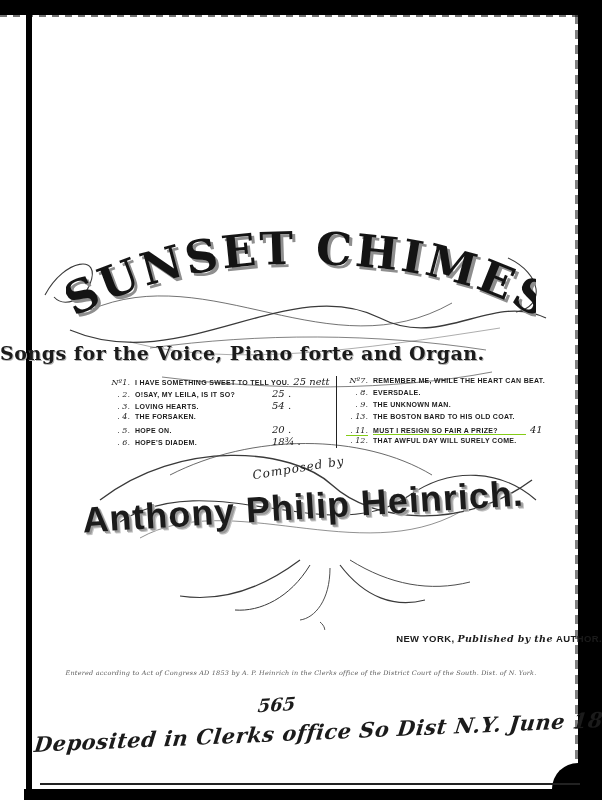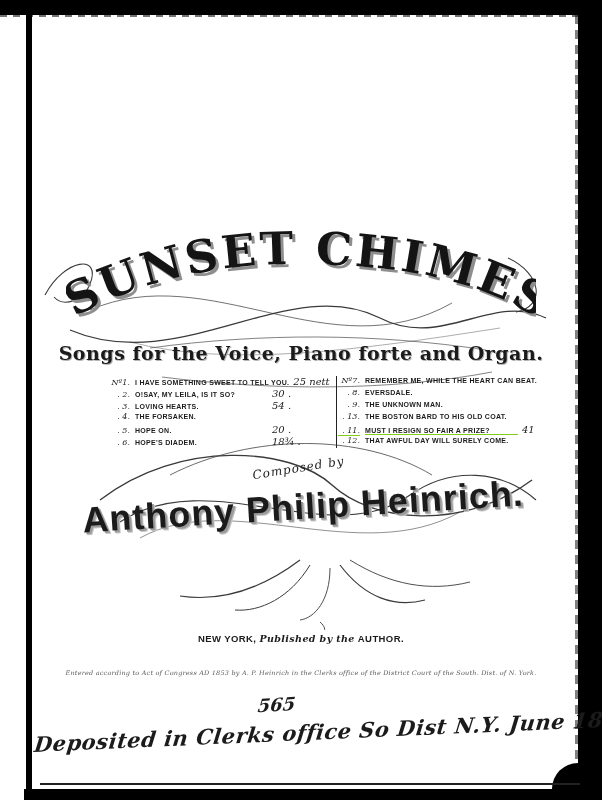--- a/index.html
+++ b/index.html
@@ -13,37 +13,37 @@
   .corner-round{position:absolute;left:552px;top:763px;width:26px;height:26px;background:var(--border,#000);border-top-left-radius:26px;}
   .bottom-rule{position:absolute;left:40px;top:783px;width:540px;height:2px;background:#222;}
   .top-ragged{position:absolute;left:0;top:14px;width:602px;height:3px;background:repeating-linear-gradient(90deg,#000 0 7px,transparent 7px 13px);opacity:.55;}
   .right-ragged{position:absolute;left:575px;top:0;width:4px;height:780px;background:repeating-linear-gradient(180deg,#000 0 9px,transparent 9px 15px);opacity:.5;}
 
   .ornaments{position:absolute;left:30px;top:200px;width:540px;height:430px;pointer-events:none;}
 
   .main-title-svg{position:absolute;left:66px;top:205px;width:470px;height:140px;}
   .main-title-svg text{font-family:"DejaVu Serif",serif;font-weight:bold;font-size:45px;letter-spacing:3px;}
 
-  .subtitle{position:absolute;left:0;top:342px;width:602px;text-align:center;font-family:"DejaVu Serif",serif;font-weight:bold;font-size:19px;letter-spacing:.5px;text-shadow:1px 1px 0 #b5b5b5;}
+  .subtitle{position:absolute;left:0;top:342px;width:602px;text-align:left;font-family:"DejaVu Serif",serif;font-weight:bold;font-size:19px;letter-spacing:.5px;text-shadow:1px 1px 0 #b5b5b5;}
 
   .song-list{position:absolute;left:92px;top:376px;width:452px;display:flex;font-size:7px;}
   .song-col{display:flex;flex-direction:column;margin-left:16px;}
   .song-col-left{width:212px;}
-  .song-col-right{width:232px;border-left:1px solid #222;padding-left:1px;}
+  .song-col-right{width:232px;border-left:1px solid #222;padding-left:9px;}
   .song-row{display:flex;align-items:baseline;height:12px;}
   .song-no{width:22px;text-align:right;margin-right:5px;font-family:"DejaVu Serif",serif;font-style:italic;font-size:8px;flex:none;}
   .song-title{font-weight:bold;letter-spacing:.3px;white-space:nowrap;flex:1;}
   .song-price{width:48px;font-family:"DejaVu Serif",serif;font-style:italic;font-size:10px;flex:none;padding-left:4px;}
   .song-row.u .song-no,.song-row.u .song-title{border-bottom:1px solid #84cc16;}
 
   .composed-by{position:absolute;left:252px;top:461px;font-family:"DejaVu Serif",serif;font-style:italic;font-size:12px;color:#222;transform:rotate(-9deg);letter-spacing:1px;}
 
   .composer{position:absolute;left:56px;top:486px;width:494px;text-align:center;font-family:"Liberation Sans",sans-serif;font-weight:bold;font-size:36px;letter-spacing:1px;transform:rotate(-3.5deg);text-shadow:2px 2px 0 var(--shadow,#9a9a9a),3px 3px 0 #c4c4c4;white-space:nowrap;}
 
-  .imprint{position:absolute;left:0;top:633px;width:602px;text-align:center;font-size:9.5px;letter-spacing:.4px;}
+  .imprint{position:absolute;left:0;top:633px;width:602px;text-align:right;font-size:9.5px;letter-spacing:.4px;}
   .imprint .plain{font-weight:bold;font-family:"Liberation Sans",sans-serif;}
   .imprint .script{font-family:"DejaVu Serif",serif;font-style:italic;font-weight:bold;}
 
   .copyright{position:absolute;left:0;top:669px;width:602px;text-align:center;font-family:"DejaVu Serif",serif;font-style:italic;font-size:6.5px;color:#5c5c5c;letter-spacing:.2px;transform:scaleY(.95);}
 
   .hand-number{position:absolute;left:258px;top:694px;font-family:"DejaVu Serif",serif;font-style:italic;font-weight:bold;font-size:18px;transform:rotate(-4deg) skewX(-10deg);}
   .hand-note{position:absolute;left:34px;top:720px;width:545px;font-family:"DejaVu Serif",serif;font-style:italic;font-weight:bold;font-size:21px;transform:rotate(-2.5deg) skewX(-9deg);white-space:nowrap;letter-spacing:.5px;}
 </style>
 </head>
 <body>
@@ -96,21 +96,21 @@
   <div class="song-list">
     <div class="song-col song-col-left">
         <div class="song-row">
           <span class="song-no">Nº1.</span>
           <span class="song-title">I HAVE SOMETHING SWEET TO TELL YOU.</span>
           <span class="song-price">25 nett</span>
         </div>
         <div class="song-row">
           <span class="song-no">. 2.</span>
           <span class="song-title">O!SAY, MY LEILA, IS IT SO?</span>
-          <span class="song-price">30 .</span>
+          <span class="song-price">25 .</span>
         </div>
         <div class="song-row">
           <span class="song-no">. 3.</span>
           <span class="song-title">LOVING HEARTS.</span>
           <span class="song-price">54 .</span>
         </div>
         <div class="song-row">
           <span class="song-no">. 4.</span>
           <span class="song-title">THE FORSAKEN.</span>
           <span class="song-price"></span>

